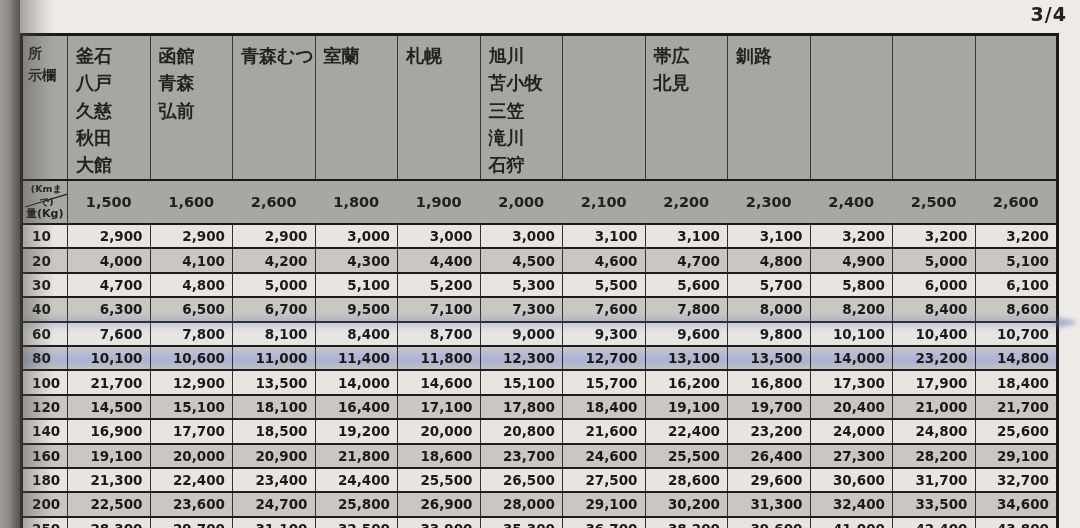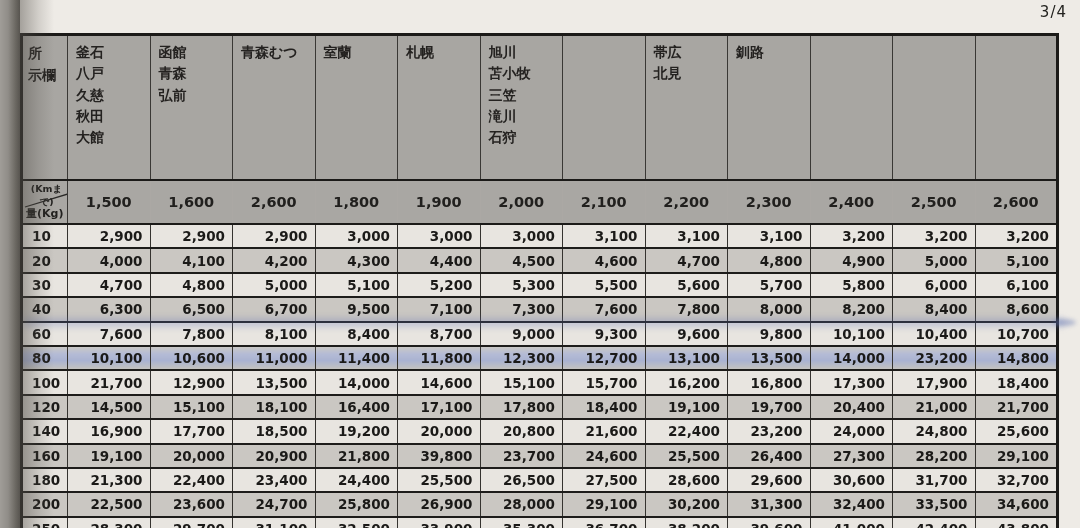--- a/index.html
+++ b/index.html
@@ -17,35 +17,35 @@
     z-index:5;
   }
   
   .fold-shadow{
     position:absolute;left:20px;top:0;width:34px;height:528px;
     background:linear-gradient(90deg,rgba(84,80,74,0.48),rgba(84,80,74,0.18) 55%,rgba(84,80,74,0));
     z-index:4;pointer-events:none;
   }
   .page-num{
     position:absolute;top:3px;right:13px;
-    font-size:15px;font-weight:400;letter-spacing:1px;color:#23221f;
+    font-size:19px;font-weight:700;letter-spacing:1px;color:#23221f;
   }
   table.rate{
     position:absolute;left:20px;top:33px;width:1036px;
     border-collapse:collapse;table-layout:fixed;
     border:3px solid #1b1a18;
   }
   td{overflow:hidden;}
   
   tr.cities td{
     height:137px;vertical-align:top;text-align:left;
     background:#a8a6a2;
     border-left:1.4px solid #3a3835;border-right:1.4px solid #3a3835;
     padding:6px 0 0 8px;
-    font-size:14px;font-weight:600;line-height:1.52;
+    font-size:18px;font-weight:600;line-height:1.52;
     white-space:pre-line;color:#242220;
   }
   tr.cities td.corner{
     font-size:14px;padding-left:5px;line-height:1.6;
   }
   
   tr.dist td{
     height:40px;background:#a9a7a3;
     border-top:2.6px solid #1b1a18;border-bottom:2.6px solid #1b1a18;
     border-left:1px solid rgba(45,43,40,0.35);border-right:1px solid rgba(45,43,40,0.35);
@@ -280,21 +280,21 @@
         <td class="v">24,000</td>
         <td class="v">24,800</td>
         <td class="v">25,600</td>
       </tr>
       <tr class="data r-dark">
         <td class="w">160</td>
         <td class="v">19,100</td>
         <td class="v">20,000</td>
         <td class="v">20,900</td>
         <td class="v">21,800</td>
-        <td class="v">39,800</td>
+        <td class="v">18,600</td>
         <td class="v">23,700</td>
         <td class="v">24,600</td>
         <td class="v">25,500</td>
         <td class="v">26,400</td>
         <td class="v">27,300</td>
         <td class="v">28,200</td>
         <td class="v">29,100</td>
       </tr>
       <tr class="data r-light">
         <td class="w">180</td>

